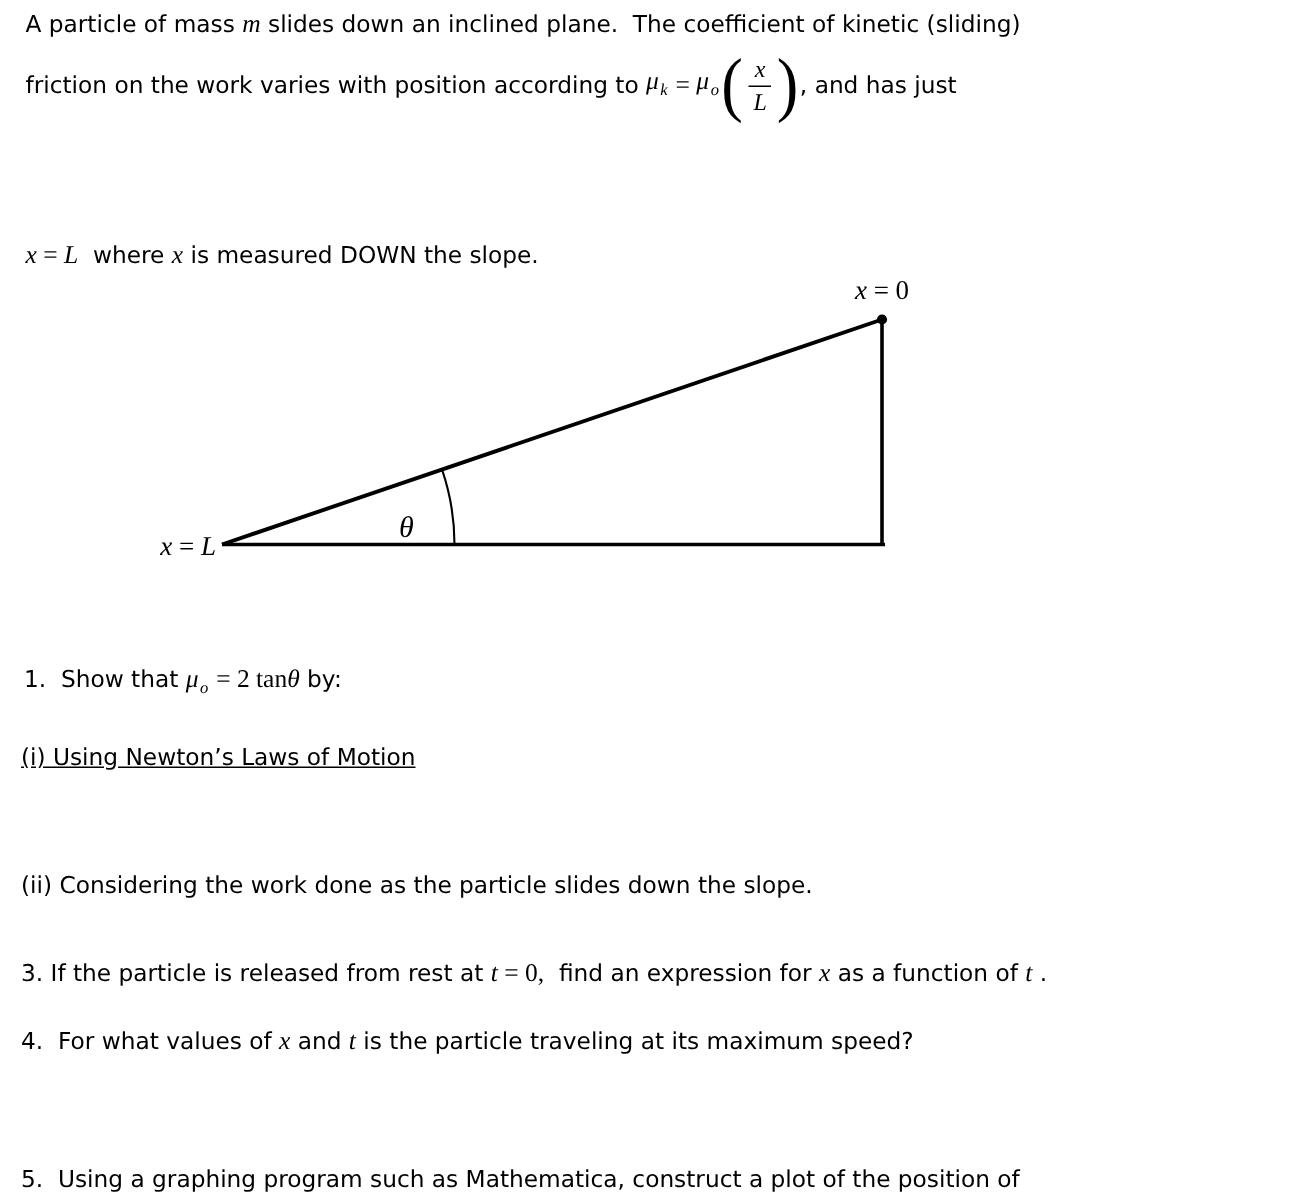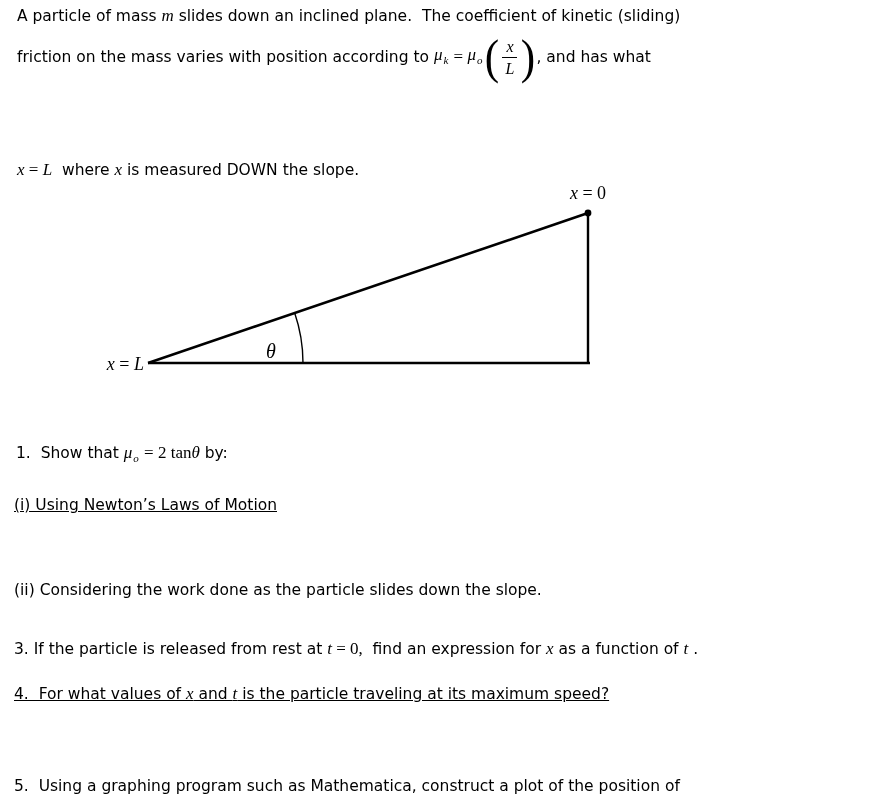--- a/index.html
+++ b/index.html
@@ -38,32 +38,32 @@
   svg text { font-family: "Liberation Serif", "DejaVu Serif", serif; }
 </style>
 </head>
 <body>
 
 <div id="page">
 
   <div class="abs" style="left:17px; top:6px;"><span class="seg-t">A particle of mass </span><span class="seg-m">m</span><span class="seg-t"> slides down an inclined plane.&nbsp; The coefficient of kinetic (sliding)</span></div>
 
   <div class="abs formula-line" style="left:17px; top:27px; height:60px;">
-    <span class="seg-t">friction on the mass varies with position according to </span>
+    <span class="seg-t">friction on the work varies with position according to </span>
     <span class="mgroup"><span class="seg-m">μ</span><span class="seg-sub">k</span></span>
     <span class="seg-mr"> = </span>
     <span class="mgroup"><span class="seg-m">μ</span><span class="seg-sub">o</span></span>
     <span class="bigparen">(</span>
     <span class="frac">
       <span class="num">x</span>
       <span class="bar"></span>
       <span class="den">L</span>
     </span>
     <span class="bigparen">)</span>
-    <span class="seg-t">, and has what</span>
+    <span class="seg-t">, and has just</span>
   </div>
 
 
   <div class="abs" style="left:17px; top:112px;margin-top:48px;"><span class="seg-m">x</span><span class="seg-mr"> = </span><span class="seg-m">L</span><span class="seg-t">&nbsp; where </span><span class="seg-m">x</span><span class="seg-t"> is measured DOWN the slope.</span></div>
 
   <svg class="abs" style="left:0px; top:172px;" width="700" height="215" viewBox="0 0 700 215">
 
     <line x1="148" y1="191" x2="588" y2="41" stroke="#000000" stroke-width="2.6"></line>
 
     <line x1="148" y1="191" x2="590" y2="191" stroke="#000000" stroke-width="2.4"></line>
@@ -81,20 +81,20 @@
 
   <div class="abs" style="left:16px; top:443px;"><span class="seg-t">1.&nbsp; Show that </span><span class="seg-m">μ</span><span class="seg-sub">o</span><span class="seg-mr"> = 2 tan</span><span class="seg-m">θ</span><span class="seg-t"> by:</span></div>
 
   <div class="abs" style="left:14px; top:495px;text-decoration:underline;"><span class="seg-t">(i) Using Newton’s Laws of Motion</span></div>
 
   <div class="abs" style="left:14px; top:540px;margin-top:40px;"><span class="seg-t">(ii) Considering the work done as the particle slides down the slope.</span></div>
 
 
   <div class="abs" style="left:14px; top:639px;"><span class="seg-t">3. If the particle is released from rest at </span><span class="seg-m">t</span><span class="seg-mr"> = 0,</span><span class="seg-t">&nbsp; find an expression for </span><span class="seg-m">x</span><span class="seg-t"> as a function of </span><span class="seg-m">t</span><span class="seg-t"> .</span></div>
 
-  <div class="abs" style="left:14px; top:684px;text-decoration:underline;"><span class="seg-t">4.&nbsp; For what values of </span><span class="seg-m">x</span><span class="seg-t"> and </span><span class="seg-m">t</span><span class="seg-t"> is the particle traveling at its maximum speed?</span></div>
+  <div class="abs" style="left:14px; top:684px;"><span class="seg-t">4.&nbsp; For what values of </span><span class="seg-m">x</span><span class="seg-t"> and </span><span class="seg-m">t</span><span class="seg-t"> is the particle traveling at its maximum speed?</span></div>
 
   <div class="abs" style="left:14px; top:729px; line-height:23px;">
     <div><span class="seg-t">5.&nbsp; Using a graphing program such as Mathematica, construct a plot of the position of</span></div>
     
   </div>
 
 </div>
 
 </body></html>

